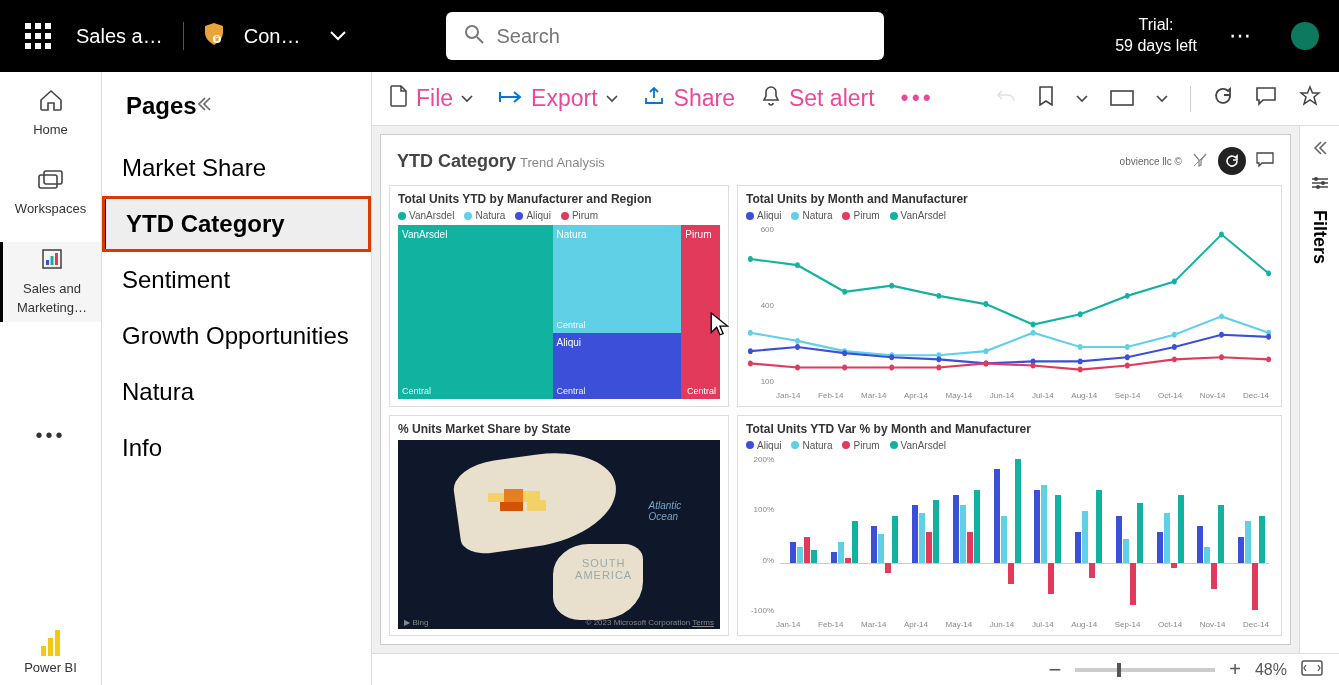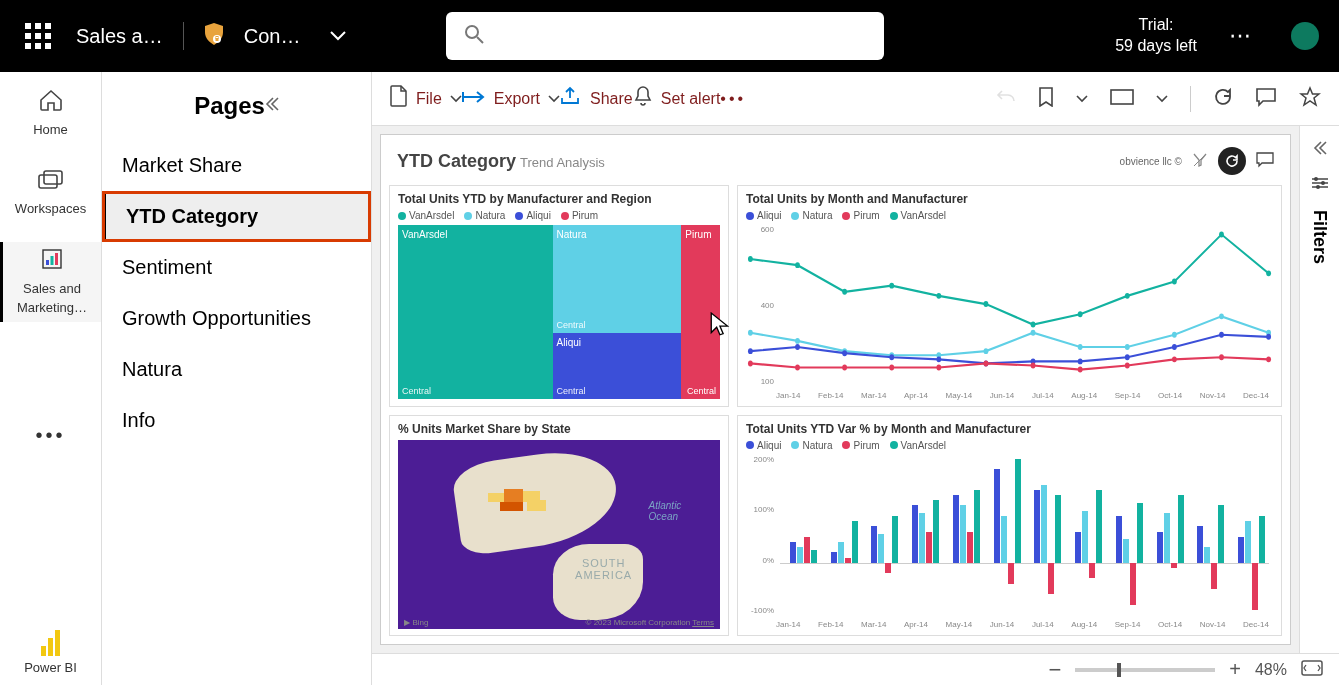--- a/index.html
+++ b/index.html
@@ -29,31 +29,31 @@
 .rail-item.active { border-left:3px solid #000; background:#f5f5f5; }
 .rail-icon { font-size:24px; color:#444; }
 .rail-dots { margin-top:auto; margin-bottom:auto; font-size:20px; letter-spacing:3px; cursor:pointer; }
 .rail-powerbi { margin-top:auto; margin-bottom:10px; display:flex; flex-direction:column; align-items:center; gap:4px; }
 .pbi-logo { width:20px; height:26px; display:flex; align-items:flex-end; gap:2px; }
 .pbi-logo span { display:block; background:#f2c811; width:5px; }
 .pbi-logo span:nth-child(1){height:10px;} .pbi-logo span:nth-child(2){height:18px;} .pbi-logo span:nth-child(3){height:26px;}
 
 
 .pages-pane { width:270px; border-right:1px solid #ddd; padding-top:20px; }
-.pages-header { display:flex; align-items:center; justify-content:center; padding:0 24px 20px; }
+.pages-header { display:flex; align-items:center; justify-content:flex-start; padding:0 24px 20px; }
 .pages-header h2 { font-size:24px; font-weight:600; }
 .collapse-btn { font-size:18px; color:#666; cursor:pointer; }
-.page-item { padding:14px 20px; font-size:20px; cursor:pointer; }
+.page-item { padding:14px 20px; font-size:24px; cursor:pointer; }
 .page-item.selected { background:#eee; border-left:4px solid #000; font-weight:600; outline:3px solid #d83b01; outline-offset:-3px; }
 
 
 .report-wrap { flex:1; display:flex; flex-direction:column; min-width:0; }
 
 
-.toolbar { height:54px; border-bottom:1px solid #ddd; display:flex; align-items:center; padding:0 18px; font-size:16px; color:#7f1d1d; }
+.toolbar { height:54px; border-bottom:1px solid #ddd; display:flex; align-items:center; padding:0 18px; gap:26px; font-size:23px; color:#ec4899; }
 .tb-btn { display:flex; align-items:center; gap:8px; cursor:pointer; }
 .tb-icon { font-size:20px; color:#444; }
 .tb-more { letter-spacing:3px; cursor:pointer; }
 .tb-right { margin-left:auto; display:flex; align-items:center; gap:22px; color:#444; }
 .tb-sep { width:1px; height:26px; background:#ccc; }
 
 
 .canvas-row { flex:1; display:flex; min-height:0; }
 .canvas { flex:1; background:#f0f0f0; padding:8px; overflow:hidden; position:relative; }
 .filters-rail { width:40px; border-left:1px solid #ddd; display:flex; flex-direction:column; align-items:center; padding-top:14px; gap:16px; }
@@ -89,21 +89,21 @@
 .y-axis { position:absolute; left:0; top:0; bottom:14px; width:28px; display:flex; flex-direction:column; justify-content:space-between; font-size:8px; color:#888; text-align:right; }
 
 
 .barchart { flex:1; position:relative; }
 .bars-area { position:absolute; left:34px; right:4px; top:4px; bottom:14px; display:flex; align-items:center; }
 .bar-group { flex:1; display:flex; justify-content:center; align-items:center; gap:1px; height:100%; position:relative; }
 .bar { width:6px; }
 .baseline { position:absolute; left:34px; right:4px; height:1px; background:#ccc; }
 
 
-.mapviz { flex:1; background:#4c1d95; position:relative; overflow:hidden; }
+.mapviz { flex:1; background:#0f172a; position:relative; overflow:hidden; }
 .ocean-label { position:absolute; color:#7ba3c4; font-size:10px; font-style:italic; }
 .sa-label { position:absolute; color:#9aa; font-size:11px; text-align:center; letter-spacing:1px; }
 .na-shape { position:absolute; background:#e8e0cc; }
 .map-footer { position:absolute; bottom:2px; left:6px; right:6px; display:flex; justify-content:space-between; font-size:8px; color:#888; }
 
 
 .zoombar { height:32px; border-top:1px solid #ddd; display:flex; align-items:center; justify-content:flex-end; gap:14px; padding:0 16px; font-size:16px; color:#555; }
 .zoom-track { width:140px; height:4px; background:#ccc; position:relative; }
 .zoom-thumb { position:absolute; top:-5px; width:4px; height:14px; background:#555; }
 
@@ -141,20 +141,21 @@
         <path d="M1 1l7 7 7-7" stroke="#fff" stroke-width="2" fill="none"></path>
       </svg>
   </span>
   <div class="search-box">
     <span class="mag">
       <svg width="20" height="20" viewBox="0 0 20 20">
           <circle cx="8" cy="8" r="6" stroke="#777" stroke-width="2" fill="none"></circle>
           <line x1="13" y1="13" x2="19" y2="19" stroke="#777" stroke-width="2"></line>
         </svg>
     </span>
+    <input placeholder="Search" style="">
   </div>
   <div class="trial-box">
     <div>Trial:</div>
     <div>59 days left</div>
   </div>
   <span style="font-size:22px;margin-left:12px;">⋯</span>
   <div class="avatar"></div>
 </div>
 
 <div class="main">

